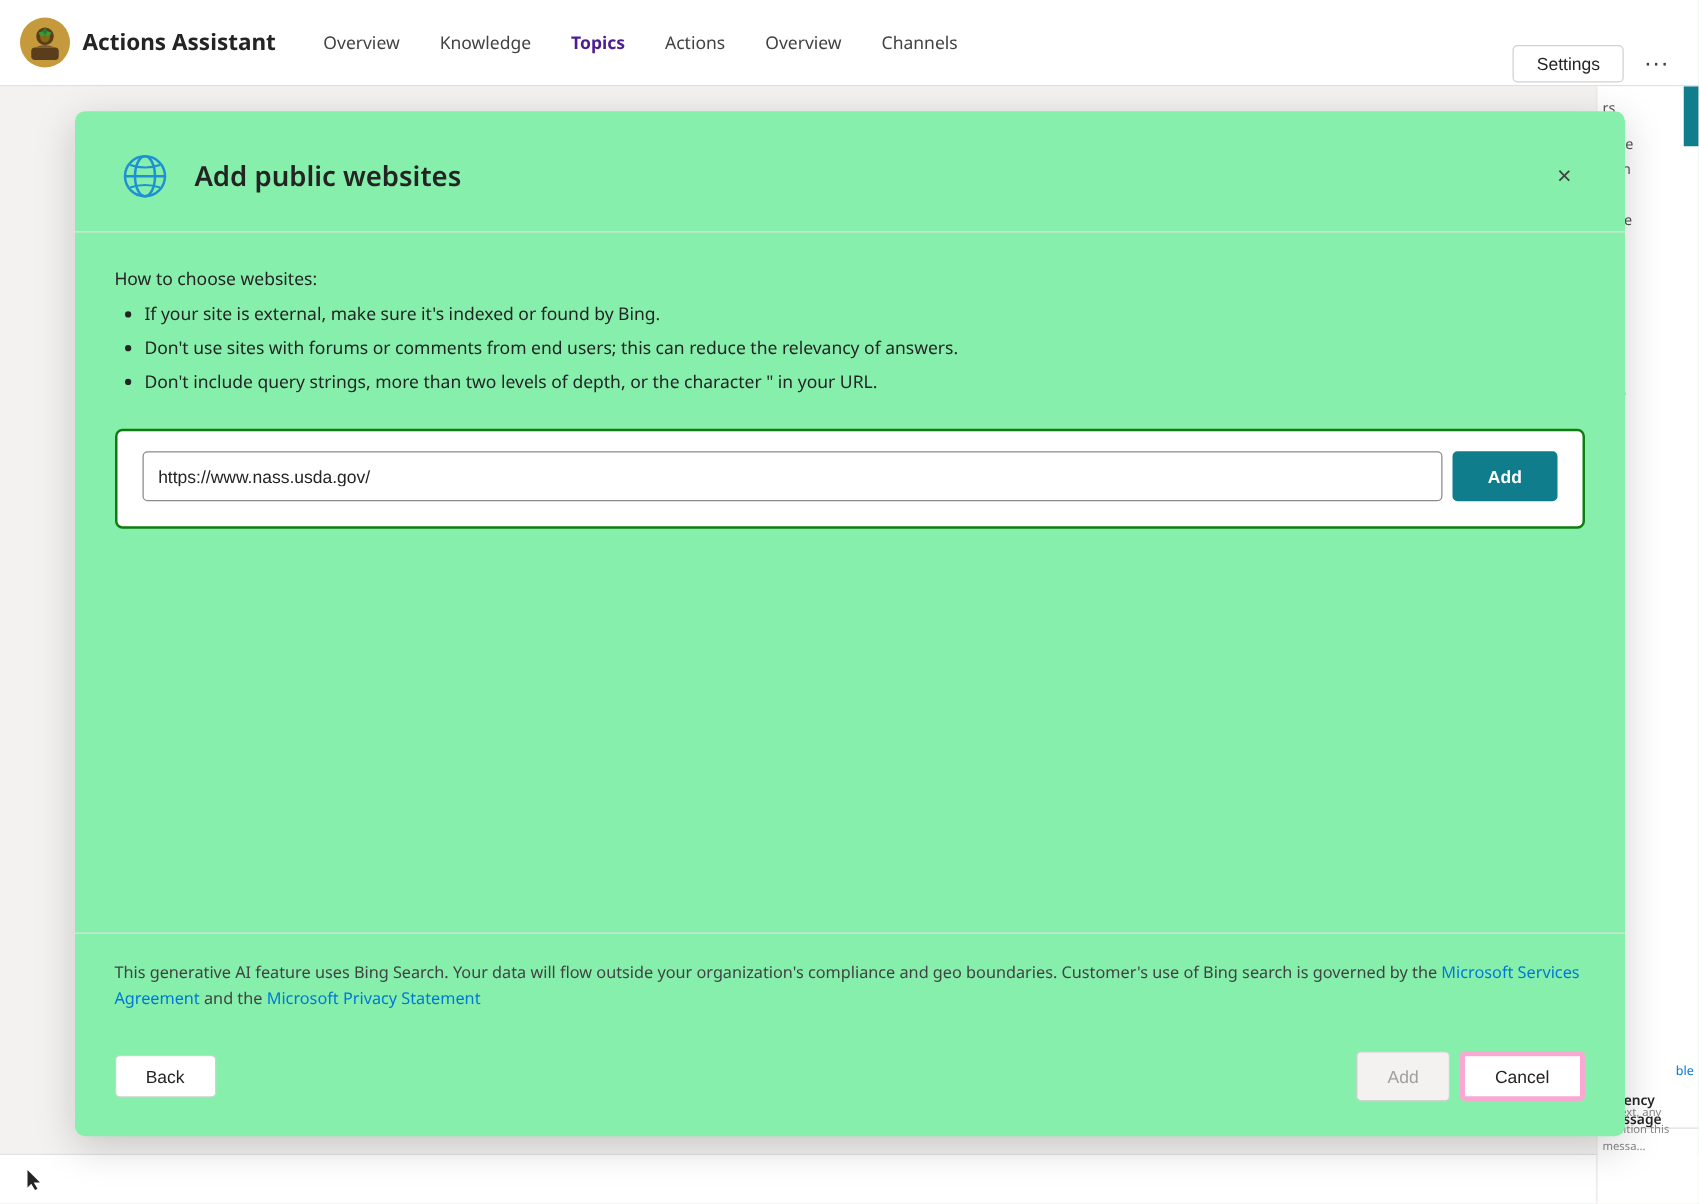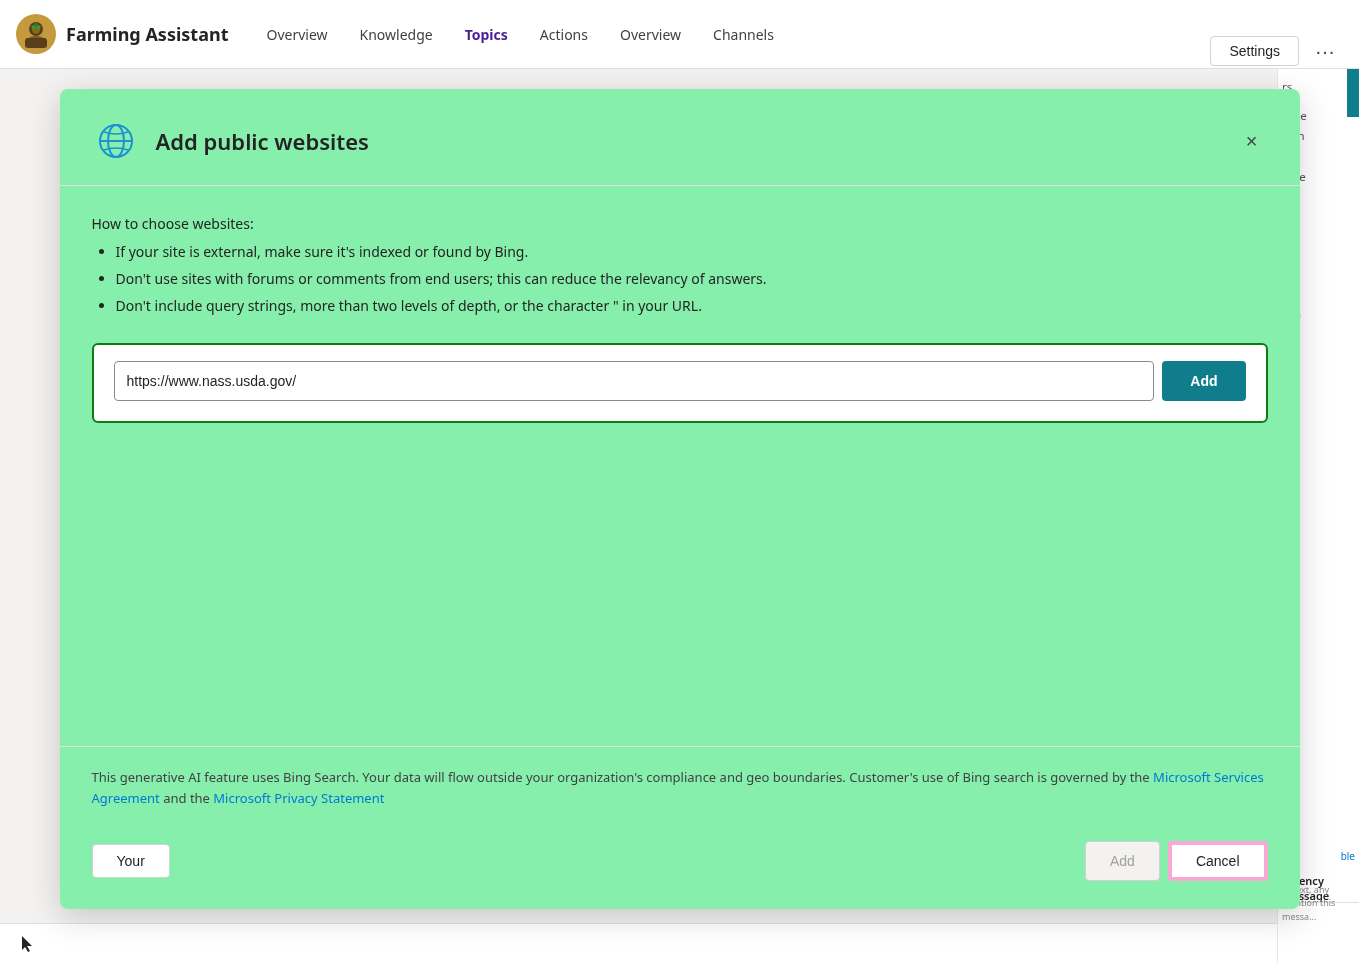--- a/index.html
+++ b/index.html
@@ -322,21 +322,21 @@
       <circle cx="18" cy="18" r="18" fill="#c49a3c"></circle>
       <circle cx="18" cy="13" r="7" fill="#5a3e1b"></circle>
       <ellipse cx="18" cy="13" rx="4" ry="5" fill="#8b6914"></ellipse>
       <path d="M18 6 Q22 10 18 14 Q14 10 18 6Z" fill="#2d7a2d"></path>
       <path d="M13 10 Q17 8 18 13 Q13 13 13 10Z" fill="#3a9a3a"></path>
       <path d="M23 10 Q19 8 18 13 Q23 13 23 10Z" fill="#3a9a3a"></path>
       <rect x="7" y="22" width="22" height="10" rx="3" fill="#5a3e1b"></rect>
       <path d="M10 22 Q18 18 26 22" fill="#7a5a2a"></path>
     </svg>
   </div>
-  <span class="topbar-title">Farming Assistant</span>
+  <span class="topbar-title">Actions Assistant</span>
   <nav class="topbar-nav">
     <span class="nav-item">Overview</span>
     <span class="nav-item">Knowledge</span>
     <span class="nav-item active">Topics</span>
     <span class="nav-item">Actions</span>
     <span class="nav-item">Overview</span>
     <span class="nav-item">Channels</span>
   </nav>
   <div class="topbar-actions">
     <button class="settings-btn">Settings</button>
@@ -396,21 +396,21 @@
           <button class="add-btn">Add</button>
         </div>
       </div>
     </div>
 
     <div class="modal-footer-disclaimer">
       <span>This generative AI feature uses Bing Search. Your data will flow outside your organization's compliance and geo boundaries. Customer's use of Bing search is governed by the </span><a href="#">Microsoft Services Agreement</a><span> and the </span><a href="#">Microsoft Privacy Statement</a>
     </div>
 
     <div class="modal-footer-actions">
-      <button class="back-btn">Your</button>
+      <button class="back-btn">Back</button>
       <div class="footer-right">
         <button class="add-disabled-btn">Add</button>
         <button class="cancel-btn">Cancel</button>
       </div>
     </div>
 
   </div>
 </div>
 
 <div class="status-bar">

